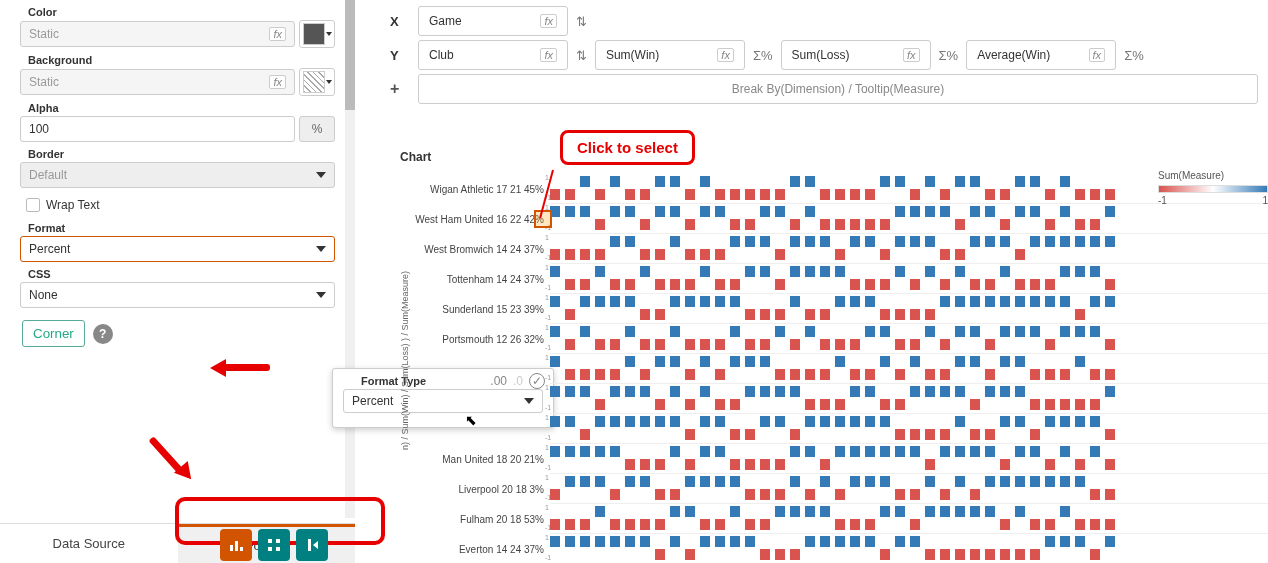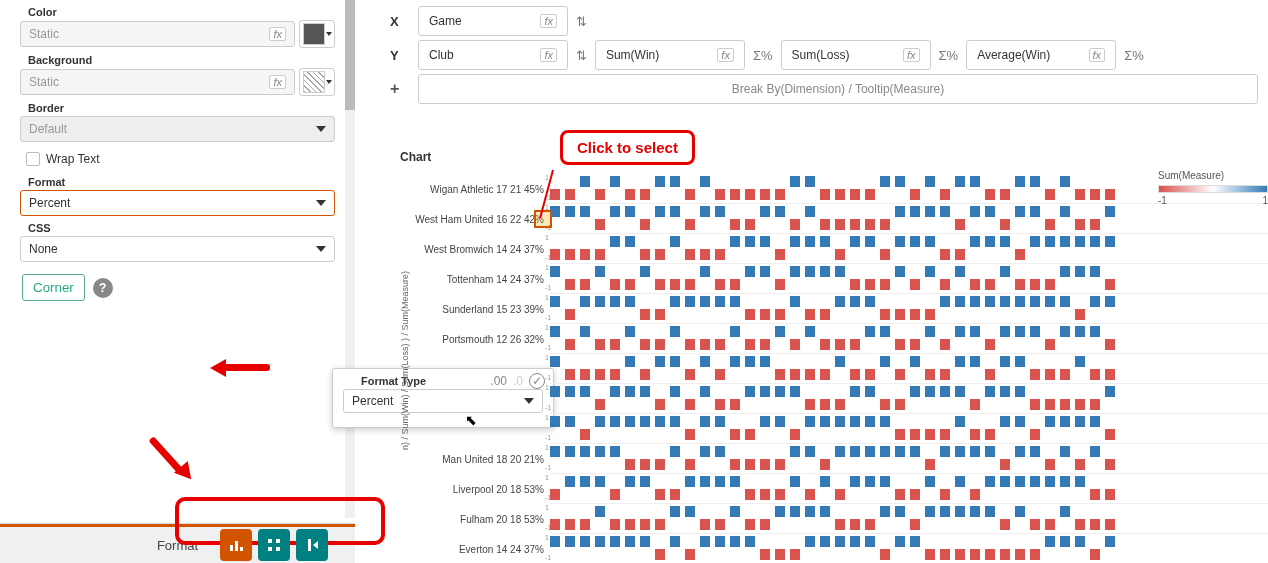--- a/index.html
+++ b/index.html
@@ -119,20 +119,29 @@
           <span>Static</span>
           <span class="fx-icon">fx</span>
         </div>
       <div class="swatch-wrap">
           <span class="hatch-swatch"></span>
           <span class="swatch-caret"></span>
         </div>
     </div>
   </div>
 
+  <div class="field-group">
+    <div class="field-label">Alpha</div>
+    <div class="field-row">
+      <div class="field-input white">
+          <span>100</span>
+        </div>
+      <div class="field-suffix">%</div>
+    </div>
+  </div>
 
 
   <div class="field-group">
     <div class="field-label">Border</div>
     <div class="field-input" style="background:#eee">
         <span>Default</span>
         <span class="chevron"></span>
       </div>
   </div>
 
@@ -157,20 +166,21 @@
         <span class="chevron"></span>
       </div>
   </div>
 
   <div class="reset-row">
     <button class="reset-btn">Corner</button>
     <div class="help-btn">?</div>
   </div>
 
   <div class="bottom-tabs">
+    <div class="bottom-tab">Data Source</div>
     <div class="bottom-tab active">Format</div>
   </div>
 
   <div class="format-callout"></div>
 
   <div class="icon-strip">
     <div class="icon-btn orange">
         <svg width="16" height="16" viewBox="0 0 16 16">
           <rect x="2" y="8" width="3" height="6" fill="#fff"></rect>
           <rect x="7" y="4" width="3" height="10" fill="#fff"></rect>
@@ -1847,21 +1857,21 @@
               <div class="bartop b" style="top: 2px; height: 11px;"></div>
               <div class="barbot " style="top: 15px; height: 0px;"></div>
             </div>
             <div class="barpair" style="left: 555px;">
               <div class="bartop " style="top: 2px; height: 0px;"></div>
               <div class="barbot r" style="top: 15px; height: 11px;"></div>
             </div>
           </div>
         </div>
         <div class="club-row">
-          <div class="club-label">Liverpool  20 18 53%</div>
+          <div class="club-label">Liverpool  20 18 3%</div>
           <div class="bars-container">
             <div class="barpair" style="left: 0px;">
               <div class="bartop " style="top: 2px; height: 0px;"></div>
               <div class="barbot r" style="top: 15px; height: 11px;"></div>
               <span class="tick" style="top: 0px;">1</span>
               <span class="tick" style="top: 20px;">-1</span>
             </div>
             <div class="barpair" style="left: 15px;">
               <div class="bartop b" style="top: 2px; height: 11px;"></div>
               <div class="barbot " style="top: 15px; height: 0px;"></div>

